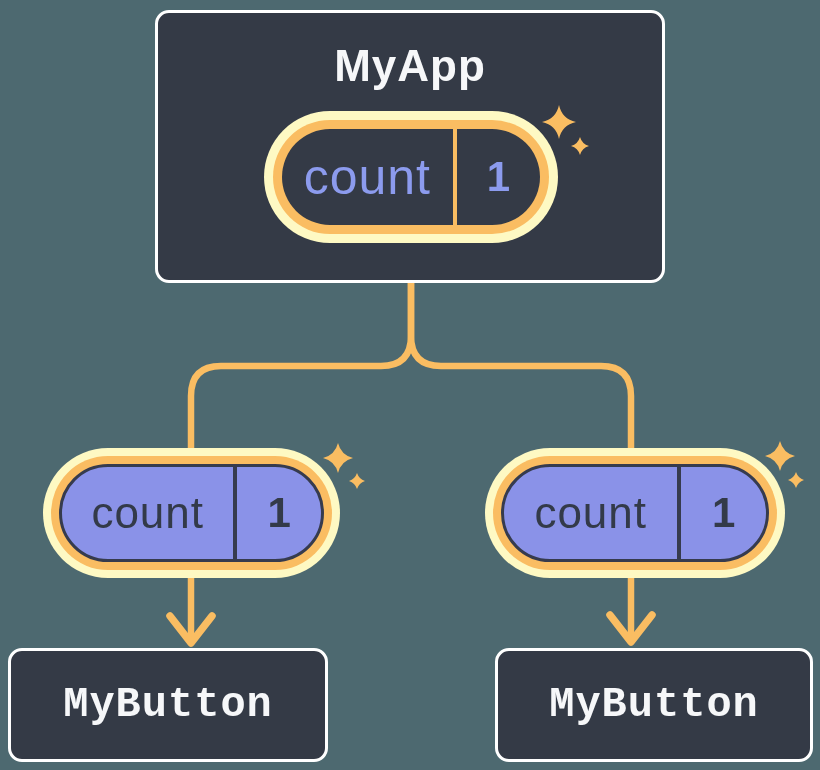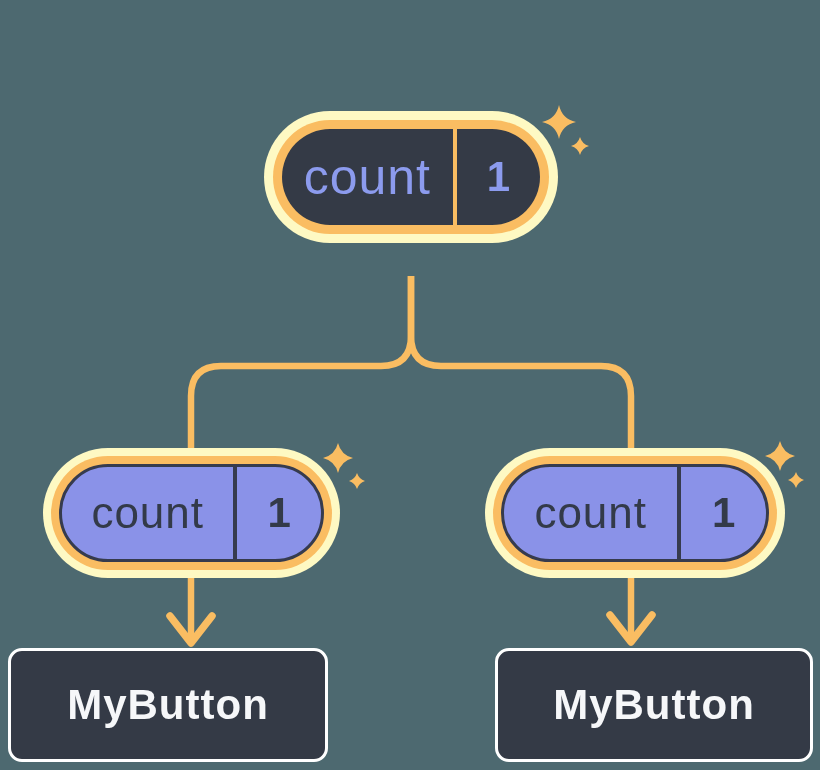--- a/index.html
+++ b/index.html
@@ -20,21 +20,21 @@
     background:#343a46;border:3px solid #ffffff;border-radius:14px;
   }
   #myapp-box{left:155px;top:10px;width:510px;height:273px;}
   #mybutton-box-left{left:8px;top:648px;width:320px;height:114px;}
   #mybutton-box-right{left:495px;top:648px;width:318px;height:114px;}
   .box-title{
     text-align:center;color:#f6f7f9;font-weight:600;letter-spacing:1px;
   }
   #myapp-box .box-title{margin-top:28px;font-size:44px;}
   .btn-center{display:flex;align-items:center;justify-content:center;height:100%;}
-  .btn-center .box-title{margin-top:0;font-size:42px;}
+  .btn-center .box-title{margin-top:0;font-size:42px;font-family:Liberation Mono, monospace;}
 
   .pill{
     position:absolute;z-index:2;box-sizing:border-box;
     background:#fef9c3;border-radius:999px;padding:8px;
   }
   .pill-top{padding:9px;}
   .pill-mid{
     box-sizing:border-box;height:100%;background:#fabd62;
     border-radius:999px;padding:8px;
   }
@@ -66,20 +66,23 @@
 
 <div class="canvas">
 
   <svg class="layer lines" viewBox="0 0 820 770">
     <path d="M411 276 L411 336 Q411 366 381 366 L221 366 Q191 366 191 396 L191 643"></path>
     <path d="M411 276 L411 336 Q411 366 441 366 L601 366 Q631 366 631 396 L631 642"></path>
     <path class="head" d="M170 616 L191 643 L212 616"></path>
     <path class="head" d="M610 615 L631 642 L652 615"></path>
   </svg>
 
+  <div class="node-box" id="myapp-box">
+    <div class="box-title">MyApp</div>
+  </div>
 
   <div class="pill pill-top" id="state-pill">
     <div class="pill-mid">
       <div class="pill-core core-dark">
         <div class="cell cell-name">count</div>
         <div class="divider divider-light"></div>
         <div class="cell cell-value">1</div>
       </div>
     </div>
   </div>

